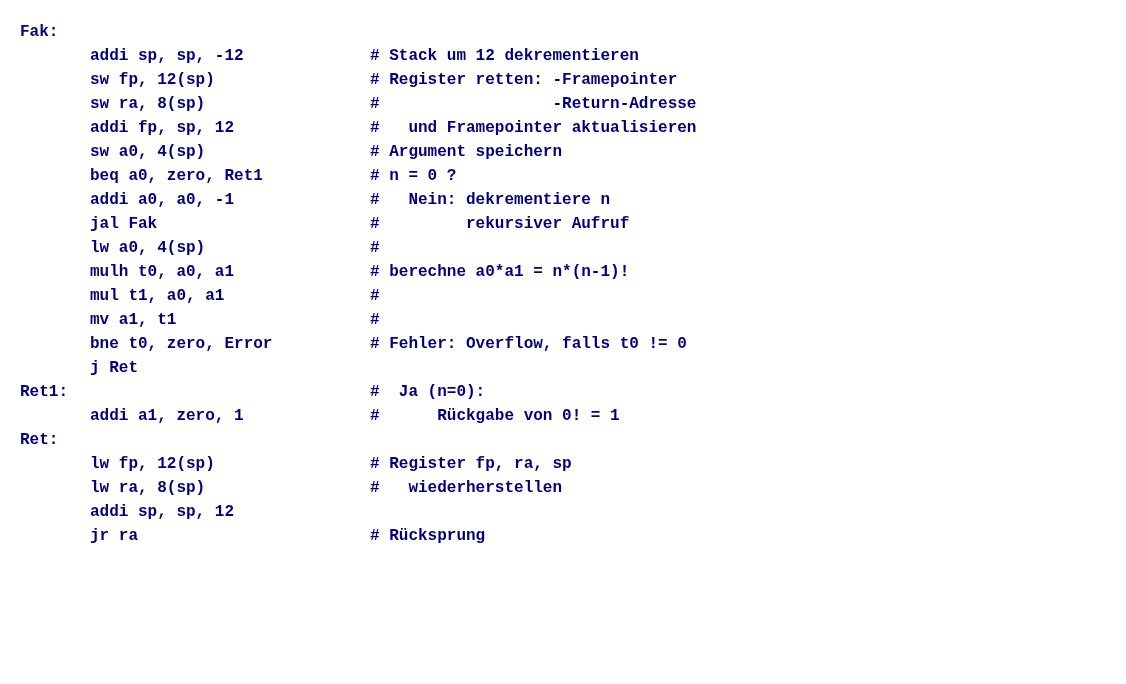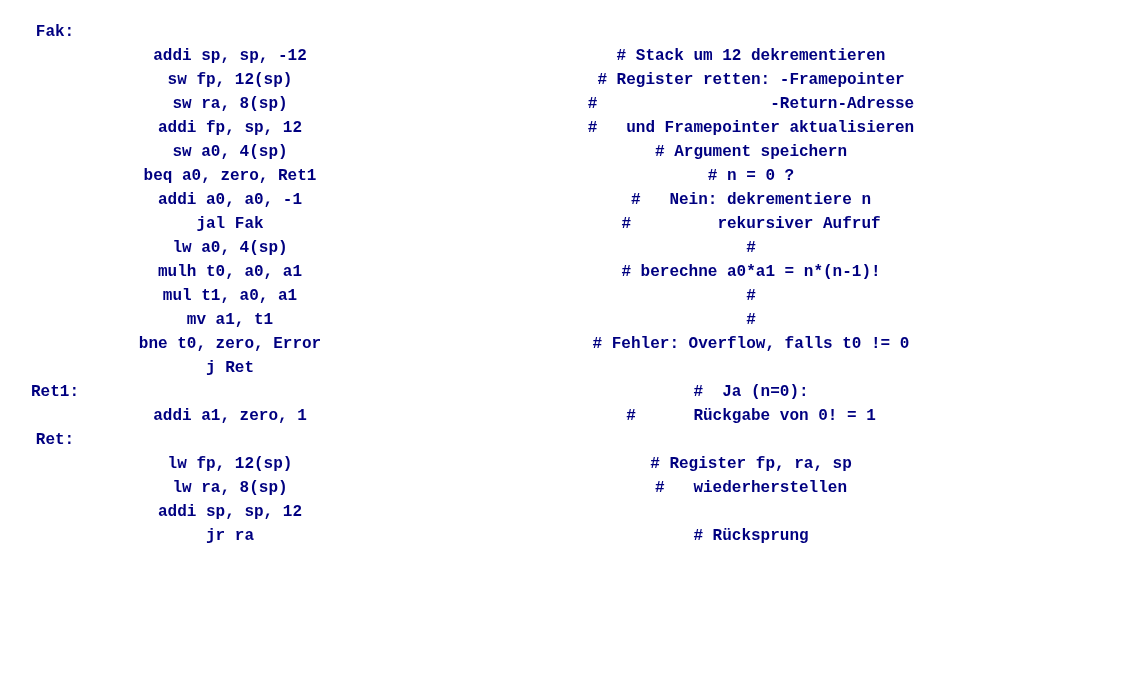--- a/index.html
+++ b/index.html
@@ -10,31 +10,29 @@
       font-size: 16px;
       font-weight: bold;
       color: #000080;
       line-height: 1.5;
     }
     .code-container {
       white-space: pre;
     }
     .line {
       display: flex;
-      text-align: center;
     }
     .label-col {
       width: 70px;
       flex-shrink: 0;
     }
     .instr-col {
       width: 280px;
       flex-shrink: 0;
     }
     .comment-col {
       flex: 1;
-      margin-left: 26px;
     }
   </style>
 </head>
 <body>
 
 <div class="code-container" id="code-root"><div class="line"><span class="label-col">Fak:</span><span class="instr-col"></span><span class="comment-col"></span></div><div class="line"><span class="label-col"></span><span class="instr-col">addi sp, sp, -12</span><span class="comment-col"># Stack um 12 dekrementieren</span></div><div class="line"><span class="label-col"></span><span class="instr-col">sw fp, 12(sp)</span><span class="comment-col"># Register retten: -Framepointer</span></div><div class="line"><span class="label-col"></span><span class="instr-col">sw ra, 8(sp)</span><span class="comment-col">#                  -Return-Adresse</span></div><div class="line"><span class="label-col"></span><span class="instr-col">addi fp, sp, 12</span><span class="comment-col">#   und Framepointer aktualisieren</span></div><div class="line"><span class="label-col"></span><span class="instr-col">sw a0, 4(sp)</span><span class="comment-col"># Argument speichern</span></div><div class="line"><span class="label-col"></span><span class="instr-col">beq a0, zero, Ret1</span><span class="comment-col"># n = 0 ?</span></div><div class="line"><span class="label-col"></span><span class="instr-col">addi a0, a0, -1</span><span class="comment-col">#   Nein: dekrementiere n</span></div><div class="line"><span class="label-col"></span><span class="instr-col">jal Fak</span><span class="comment-col">#         rekursiver Aufruf</span></div><div class="line"><span class="label-col"></span><span class="instr-col">lw a0, 4(sp)</span><span class="comment-col">#</span></div><div class="line"><span class="label-col"></span><span class="instr-col">mulh t0, a0, a1</span><span class="comment-col"># berechne a0*a1 = n*(n-1)!</span></div><div class="line"><span class="label-col"></span><span class="instr-col">mul t1, a0, a1</span><span class="comment-col">#</span></div><div class="line"><span class="label-col"></span><span class="instr-col">mv a1, t1</span><span class="comment-col">#</span></div><div class="line"><span class="label-col"></span><span class="instr-col">bne t0, zero, Error</span><span class="comment-col"># Fehler: Overflow, falls t0 != 0</span></div><div class="line"><span class="label-col"></span><span class="instr-col">j Ret</span><span class="comment-col"></span></div><div class="line"><span class="label-col">Ret1:</span><span class="instr-col"></span><span class="comment-col">#  Ja (n=0):</span></div><div class="line"><span class="label-col"></span><span class="instr-col">addi a1, zero, 1</span><span class="comment-col">#      Rückgabe von 0! = 1</span></div><div class="line"><span class="label-col">Ret:</span><span class="instr-col"></span><span class="comment-col"></span></div><div class="line"><span class="label-col"></span><span class="instr-col">lw fp, 12(sp)</span><span class="comment-col"># Register fp, ra, sp</span></div><div class="line"><span class="label-col"></span><span class="instr-col">lw ra, 8(sp)</span><span class="comment-col">#   wiederherstellen</span></div><div class="line"><span class="label-col"></span><span class="instr-col">addi sp, sp, 12</span><span class="comment-col"></span></div><div class="line"><span class="label-col"></span><span class="instr-col">jr ra</span><span class="comment-col"># Rücksprung</span></div></div>
 
 </body></html>

